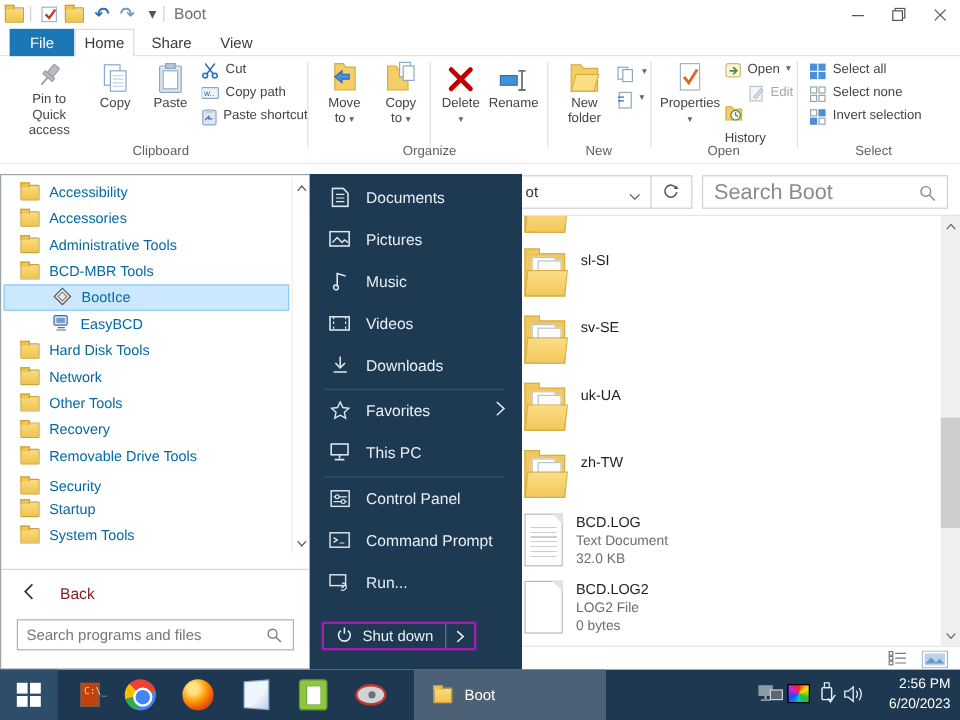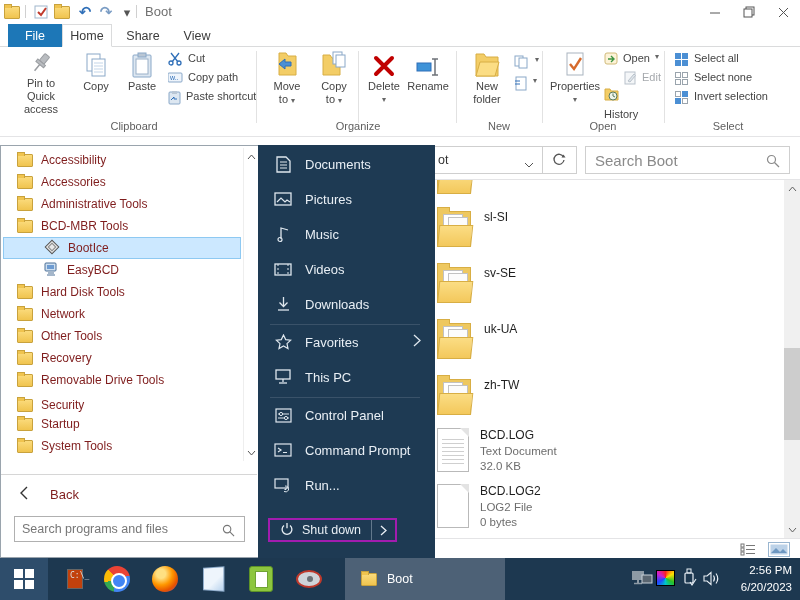--- a/index.html
+++ b/index.html
@@ -30,21 +30,21 @@
   .ddv { font-size:8px; color:#666; }
   .grayed { color:#a5a9ad; }
 
   
   #addrrow { position:absolute; left:0; top:137px; width:800px; height:43px; background:#fff; border-bottom:1px solid #e4e4e6; }
   #pathbox { position:absolute; left:230px; top:9px; width:313px; height:28px; border:1px solid #cfcfcf; background:#fff; }
   #pathfrag { position:absolute; left:207px; top:6px; font-size:12.5px; color:#333; }
   #pathdd { position:absolute; right:8px; top:8px; }
   #refreshbox { position:absolute; left:542px; top:9px; width:35px; height:28px; border:1px solid #cfcfcf; border-left:none; display:flex; align-items:center; justify-content:center; }
   #searchbox { position:absolute; left:585px; top:9px; width:205px; height:28px; border:1px solid #cfcfcf; background:#fff; }
-  #searchbox input { position:absolute; left:9px; top:4px; width:160px; height:18px; border:none; outline:none; font-size:15px; color:#737373; font-family:inherit; }
+  #searchbox input { position:absolute; left:9px; top:4px; width:160px; height:18px; border:none; outline:none; font-size:18px; color:#737373; font-family:inherit; }
   #searchbox input::placeholder { color:#8a8a8a; opacity:1; }
   .maggrp { position:absolute; right:9px; top:7px; }
 
   
   #filearea { position:absolute; left:0; top:180px; width:800px; height:358px; background:#fff; overflow:hidden; }
   .frow { position:absolute; left:437px; display:flex; }
   .fmeta { margin-left:11px; font-size:12px; color:#1e1e1e; }
   .fsub { font-size:11.5px; color:#6d6d6d; margin-top:3px; }
   .bigfolder { position:relative; width:36px; height:48px; }
   .bf-back { position:absolute; left:0; top:6px; width:34px; height:36px; background:#eec860; border:1px solid #d8ae44; }
@@ -58,21 +58,21 @@
   .vsb { position:absolute; left:784px; top:0; width:16px; height:358px; background:#f0f0f0; }
   .vsb-thumb { position:absolute; left:0; width:16px; background:#cdcdcd; }
   .sbarrow { display:flex; align-items:center; justify-content:center; position:absolute; left:0; width:16px; height:17px; }
 
   
   #statusbar { position:absolute; left:0; top:538px; width:800px; height:20px; background:#fff; border-top:1px solid #e4e4e6; }
   .viewbtn { position:absolute; top:3px; }
 
   
   #sm-left { position:absolute; left:0; top:145px; width:258px; height:413px; background:#fff; border:1px solid #9aa4ad; border-right:none; z-index:20; }
-  .smrow { position:absolute; left:2px; width:238px; height:22px; display:flex; align-items:center; font-size:12px; color:#7f1d1d; }
+  .smrow { position:absolute; left:2px; width:238px; height:22px; display:flex; align-items:center; font-size:12px; color:#0369a1; }
   .smrow .sficon { margin-left:14px; margin-right:8px; }
   .smrow-ind .sficon { margin-left:40px; }
   .smrow-sel { background:#cce8ff; border:1px solid #8ec9f2; }
   .sfolder { position:relative; width:16px; height:13px; background:linear-gradient(#fbdb7c,#f0c44f); border:1px solid #c9a23c; border-radius:1px; }
   .sfolder::before { content:""; position:absolute; left:-1px; top:-3px; width:6px; height:3px; background:#f0c44f; border:1px solid #c9a23c; border-bottom:none; }
   #sm-scroll { position:absolute; left:242px; top:2px; width:14px; height:313px; background:#fff; border-left:1px solid #eee; }
   #sm-sep { position:absolute; left:0; top:328px; width:256px; height:1px; background:#d6d6d6; }
   #sm-back { position:absolute; left:0; top:333px; width:256px; height:30px; display:flex; align-items:center; font-size:13px; color:#7f1d1d; }
   #sm-search { position:absolute; left:13px; top:370px; width:231px; height:26px; border:1px solid #b0b0b0; background:#fff; }
   #sm-search input { position:absolute; left:7px; top:3px; width:190px; height:18px; border:none; outline:none; font-size:12.5px; color:#333; font-family:inherit; }

